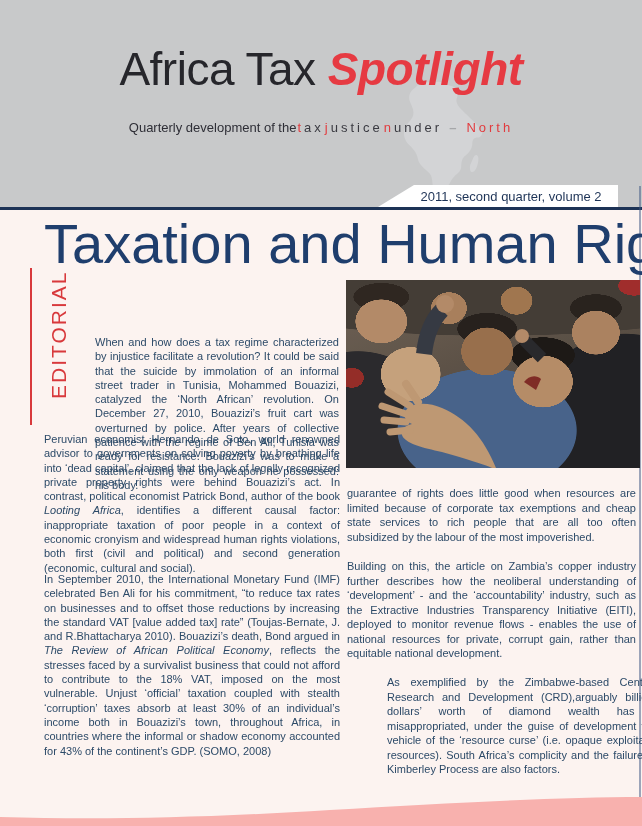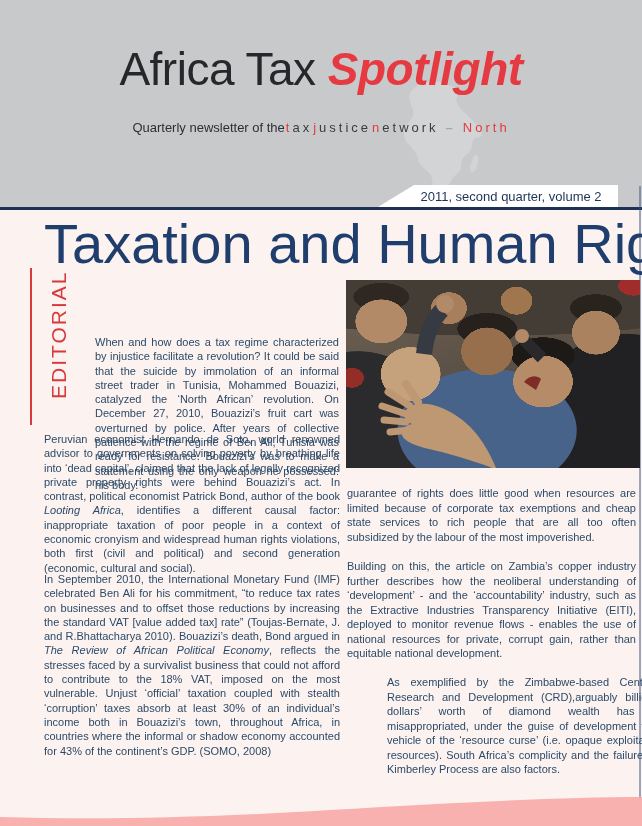--- a/index.html
+++ b/index.html
@@ -74,21 +74,21 @@
         C70,21 72,25 77,30 C84,37 92,44 96,50 C98,53 96,57 92,57 C89,57 87,59 87,63
         C87,68 84,72 80,75 C77,77 76,81 76,86 C76,91 71,93 68,97 C65,101 63,107 58,110
         C54,113 49,111 48,106 C47,101 48,96 44,92 C40,88 34,84 33,78 C32,72 28,68 24,64
         C20,60 18,54 20,48 C22,43 26,41 28,36 C30,31 27,26 25,21 C23,16 26,10 30,8 Z"></path>
       <path fill="#d3d4d6" d="M88,77 C90,73 93,74 93,78 C93,83 91,89 88,91 C85,93 84,88 85,84 Z"></path>
     </svg>
     <div class="masthead">
       <span>Africa Tax </span><span class="accent">Spotlight</span>
     </div>
     <div class="tagline">
-      <span>Quarterly newsletter of the</span><span class="logo-word"><span class="lead">t</span><span>ax</span></span><span class="logo-word"><span class="lead">j</span><span>ustice</span></span><span class="logo-word"><span class="lead">n</span><span>etwork</span></span><span class="logo-dash">–</span><span class="logo-region">North</span>
+      <span>Quarterly development of the</span><span class="logo-word"><span class="lead">t</span><span>ax</span></span><span class="logo-word"><span class="lead">j</span><span>ustice</span></span><span class="logo-word"><span class="lead">n</span><span>under</span></span><span class="logo-dash">–</span><span class="logo-region">North</span>
     </div>
   </div>
   <div class="wedge">
     <span>2011, second quarter, volume 2</span>
   </div>
   <div class="header-underline"></div>
   <div class="edge-line"></div>
 
   <div class="article-title">Taxation and Human Rights</div>
   <div class="ed-rule"></div>

